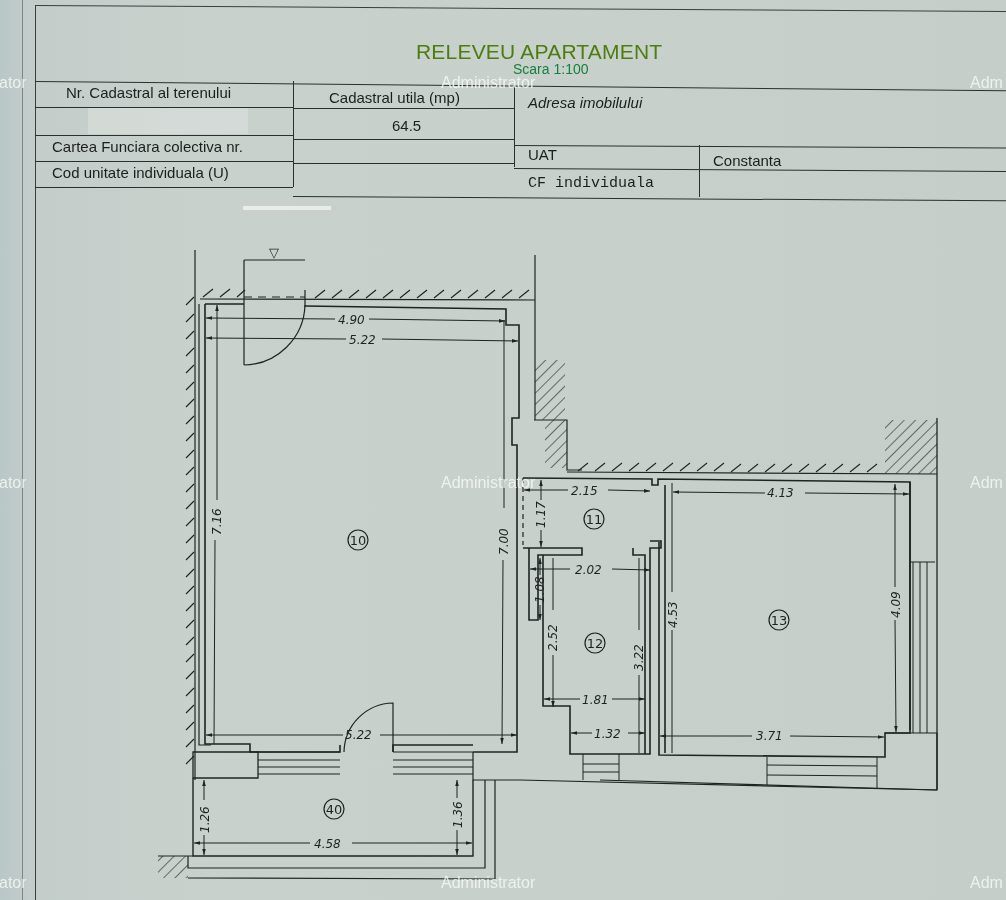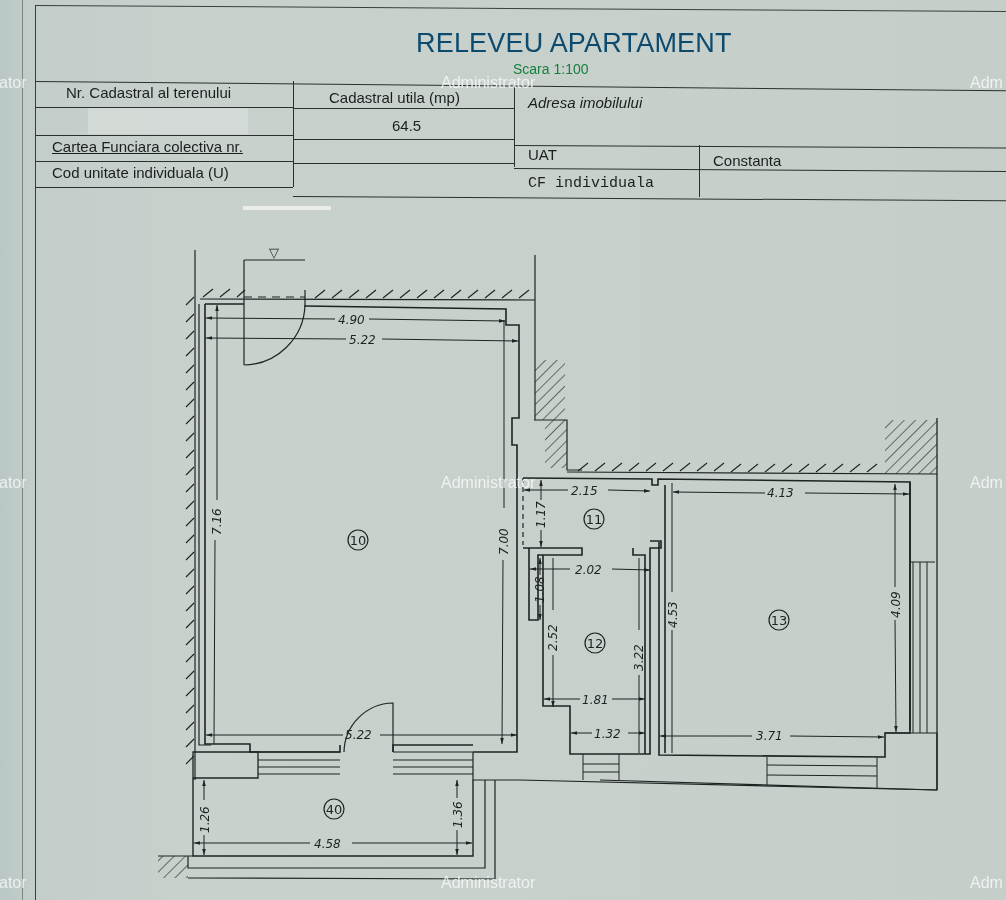--- a/index.html
+++ b/index.html
@@ -4,21 +4,21 @@
 <style>
   html, body { margin:0; padding:0; }
   body {
     width:1006px; height:900px; overflow:hidden; position:relative;
     background: linear-gradient(90deg, #b9c7c7 0%, #c3cdca 3%, #c9d1cc 20%, #c8d0cb 60%, #c5cec9 100%);
     font-family: "Liberation Sans", sans-serif; color:#1e2322;
   }
   .page-edge { position:absolute; left:22px; top:0; width:1px; height:900px; background:#7c8785; }
   .sheet-border-top { position:absolute; left:35px; top:5px; width:971px; height:1px; background:#3a3f3e; transform:rotate(0.35deg); transform-origin:left; }
   .sheet-border-left { position:absolute; left:35px; top:6px; width:1px; height:894px; background:#3a3f3e; }
-  .title { position:absolute; left:416px; top:28px; font-size:27px; letter-spacing:0.2px; color:#0c4a6e; }
+  .title { position:absolute; left:416px; top:40px; font-size:21px; letter-spacing:0.2px; color:#4d7c0f; }
   .scale { position:absolute; left:513px; top:61px; font-size:14px; color:#15803d; }
   .hl { position:absolute; height:1px; background:#2b302f; }
   .vl { position:absolute; width:1px; background:#2b302f; }
   .cell { position:absolute; font-size:15px; color:#1b1f1e; white-space:nowrap; }
   .redact { position:absolute; background:#d5dcd8; opacity:0.85; }
   .wm { position:absolute; font-size:16px; color:rgba(245,248,247,0.85); white-space:nowrap;margin-top:40px; }
   svg.plan { position:absolute; left:0; top:0; }
   .dim { font-family:"DejaVu Sans", sans-serif; font-style:italic; font-size:12px; fill:#1e2322; }
   .rid { font-family:"DejaVu Sans", sans-serif; font-size:13px; fill:#1e2322; }
 </style>
@@ -49,21 +49,21 @@
   <div class="hl" style="left:293px; top:196px; width:713px; transform:rotate(0.35deg); transform-origin:left;"></div>
 </div>
 
 <div class="cell" style="left:66px; top:84px;">Nr. Cadastral al terenului</div>
 <div class="cell" style="left:52px; top:112px;"></div>
 <div class="redact" style="left:88px; top:108px; width:160px; height:26px;"></div>
 <div class="cell" style="left:329px; top:89px;">Cadastral utila (mp)</div>
 <div class="cell" style="left:392px; top:117px;">64.5</div>
 <div class="cell" style="left:528px; top:94px;font-style:italic;">Adresa imobilului</div>
 <div class="cell" style="left:528px; top:118px;"></div>
-<div class="cell" style="left:52px; top:138px;text-decoration:underline;">Cartea Funciara colectiva nr.</div>
+<div class="cell" style="left:52px; top:138px;">Cartea Funciara colectiva nr.</div>
 <div class="cell" style="left:305px; top:140px;"></div>
 <div class="cell" style="left:52px; top:164px;">Cod unitate individuala   (U)</div>
 <div class="cell" style="left:305px; top:164px;"></div>
 <div class="cell" style="left:528px; top:146px;">UAT</div>
 <div class="cell" style="left:713px; top:152px;">Constanta</div>
 <div class="cell" style="left:528px; top:175px;font-family:Liberation Mono, monospace;">CF individuala</div>
 <div class="cell" style="left:713px; top:176px;"></div>
 <div class="redact" style="left:243px; top:206px; width:88px; height:4px; background:#eef1ef;"></div>
 
 <svg class="plan" width="1006" height="900">

